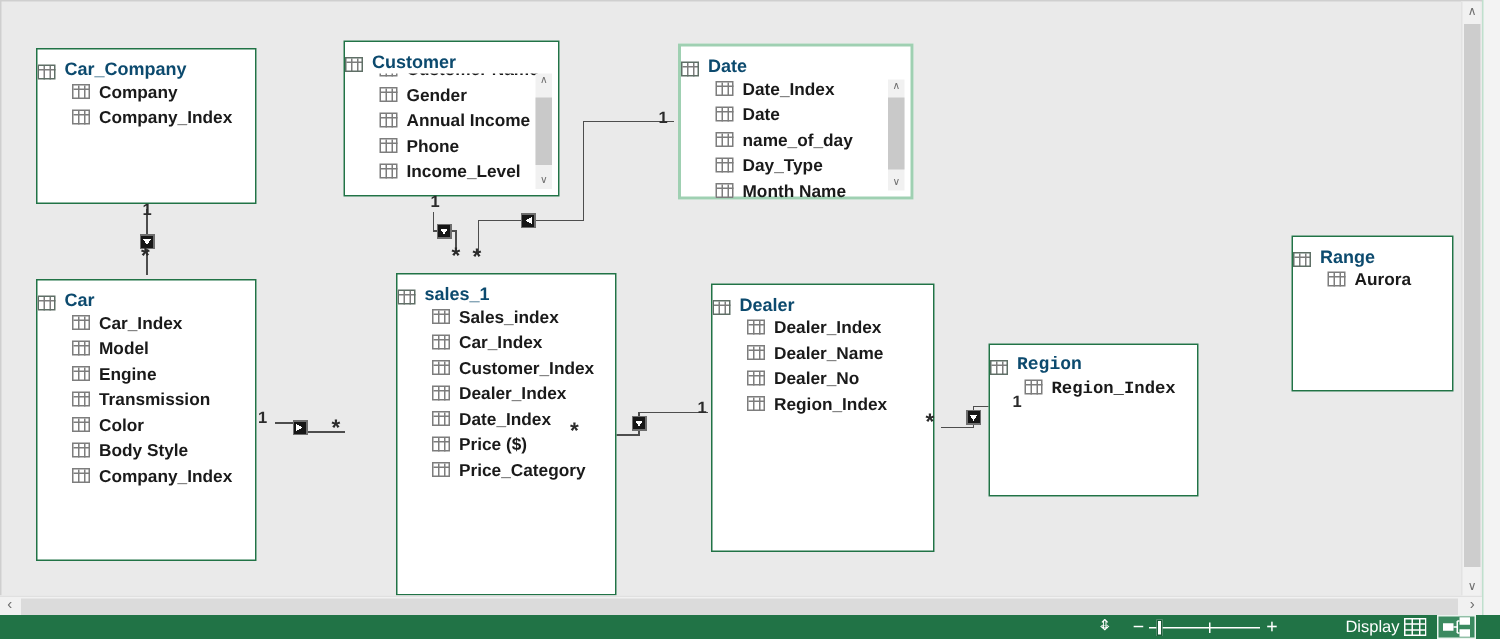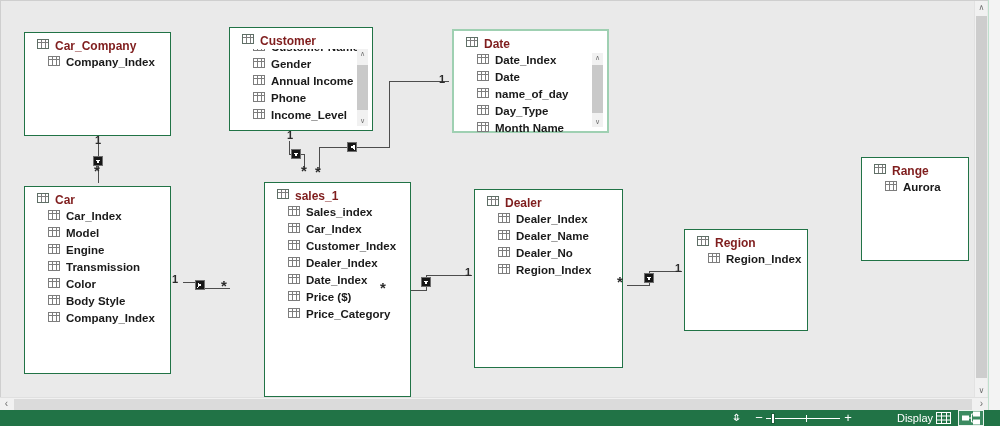--- a/index.html
+++ b/index.html
@@ -15,22 +15,22 @@
     background:#EAEAEA; border-left:1px solid #cfcfcf; border-top:1px solid #cfcfcf;
   }
   .overlay { position:absolute; left:0; top:0; z-index:1; }
 
   
   .table-card {
     position:absolute; background:#fff; border:1px solid #217346; z-index:2;
   }
   .table-card.selected { border:2px solid #9FD0B2; }
   .table-title {
-    display:flex; align-items:flex-start; gap:6px; padding:6px 8px 3px 12px;
-    color:#7f1d1d; font-weight:700; font-size:12px; white-space:nowrap;
+    display:flex; align-items:flex-end; gap:6px; padding:6px 8px 3px 0;
+    color:#0c4a6e; font-weight:700; font-size:12px; white-space:nowrap;
   }
   .fields { padding-left:23px; padding-right:16px; }
   .field-row {
     display:flex; align-items:flex-start; gap:6px; height:17px;
     font-size:11.5px; font-weight:600; color:#1a1a1a; white-space:nowrap;
   }
   .scroll-clip { overflow:hidden; height:80px; }
   .clip-top { margin-top:-8px; }
 
   .grid-icon {
@@ -153,20 +153,24 @@
   <div class="rel-label many" style="left:613px; top:275px;">*</div>
 
   <div class="table-card" style="left:23px; top:31px; width:147px; height:104px;">
     <div class="table-title">
       <span class="grid-icon title-grid"></span>
       <span>Car_Company</span>
     </div>
     <div class="fields">
       <div class="field-row">
           <span class="grid-icon"></span>
+          <span>Company</span>
+        </div>
+      <div class="field-row">
+          <span class="grid-icon"></span>
           <span>Company_Index</span>
         </div>
     </div>
   </div>
 
   <div class="table-card" style="left:228px; top:26px; width:144px; height:104px;">
     <div class="table-title">
       <span class="grid-icon title-grid"></span>
       <span>Customer</span>
     </div>
@@ -338,21 +342,21 @@
           <span class="grid-icon"></span>
           <span>Dealer_No</span>
         </div>
       <div class="field-row">
           <span class="grid-icon"></span>
           <span>Region_Index</span>
         </div>
     </div>
   </div>
 
-  <div class="table-card" style="left:683px; top:228px; width:124px; height:102px;">
+  <div class="table-card" style="left:658px; top:228px; width:140px; height:102px;font-family:Liberation Mono, monospace;">
     <div class="table-title">
       <span class="grid-icon title-grid"></span>
       <span>Region</span>
     </div>
     <div class="fields">
       <div class="field-row">
           <span class="grid-icon"></span>
           <span>Region_Index</span>
         </div>
     </div>

